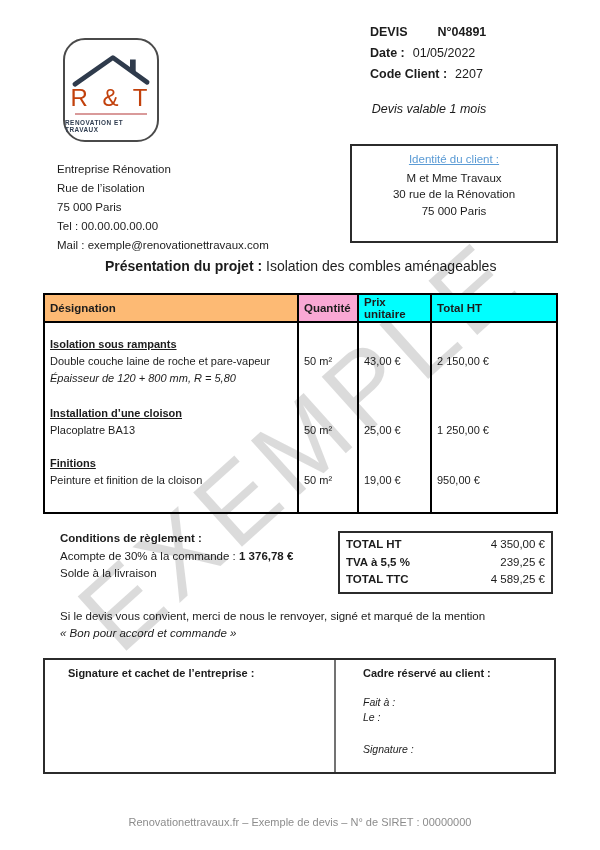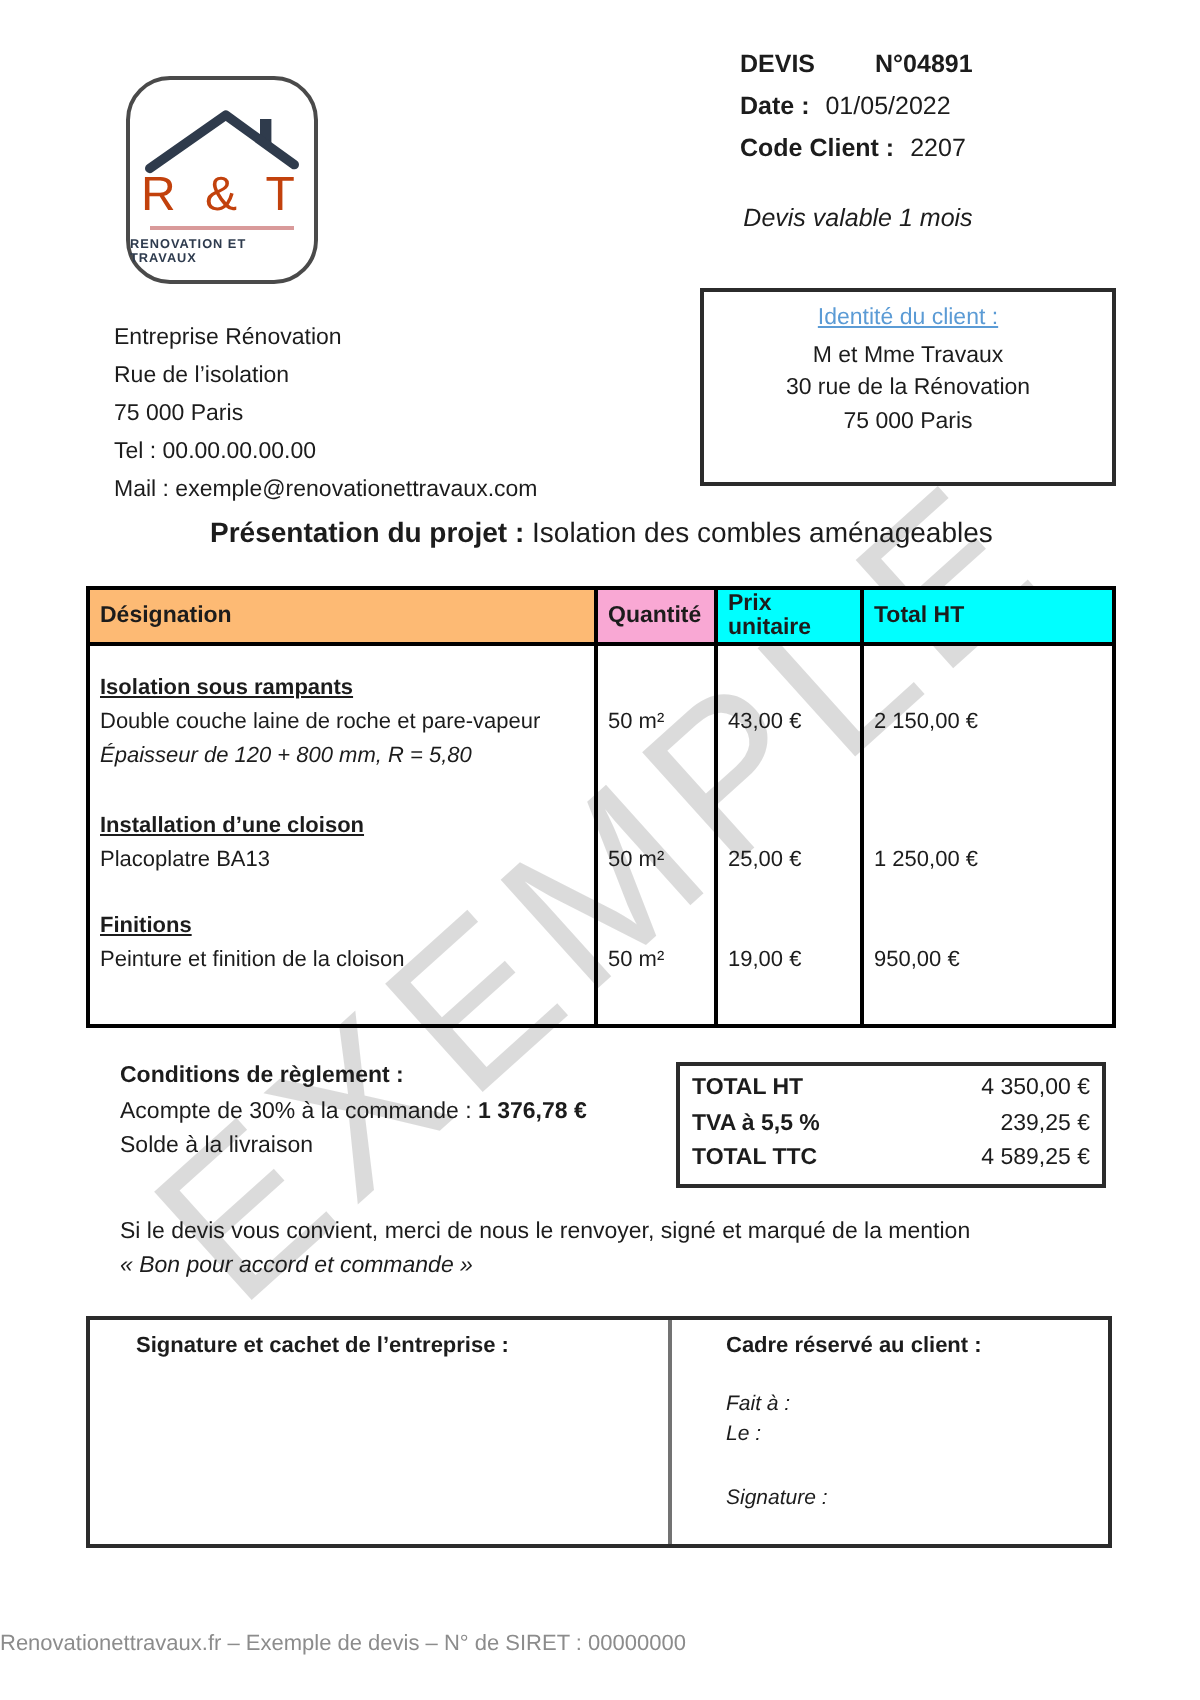--- a/index.html
+++ b/index.html
@@ -73,21 +73,21 @@
 
   
   .sign-box{left:43px;top:658px;width:509px;height:112px;border:2px solid #2b2b2b;display:flex;}
   .sign-left{width:243px;border-right:2px solid #737373;padding:7px 23px;}
   .sign-right{flex:1;padding:7px 27px;}
   .sign-title{font-weight:bold;font-size:11px;}
   .sign-field{font-style:italic;font-size:10.5px;line-height:15px;}
   .mt14{margin-top:16px;} .mt16{margin-top:17px;}
 
   
-  .footer{left:0;right:0;top:816px;color:#8c8c8c;font-size:11px;}
+  .footer{left:0;right:0;top:816px;text-align:center;color:#8c8c8c;font-size:11px;}
 </style>
 </head>
 <body>
 
 <div class="page">
 
   <div class="watermark">
     <span>EXEMPLE</span>
   </div>
 

